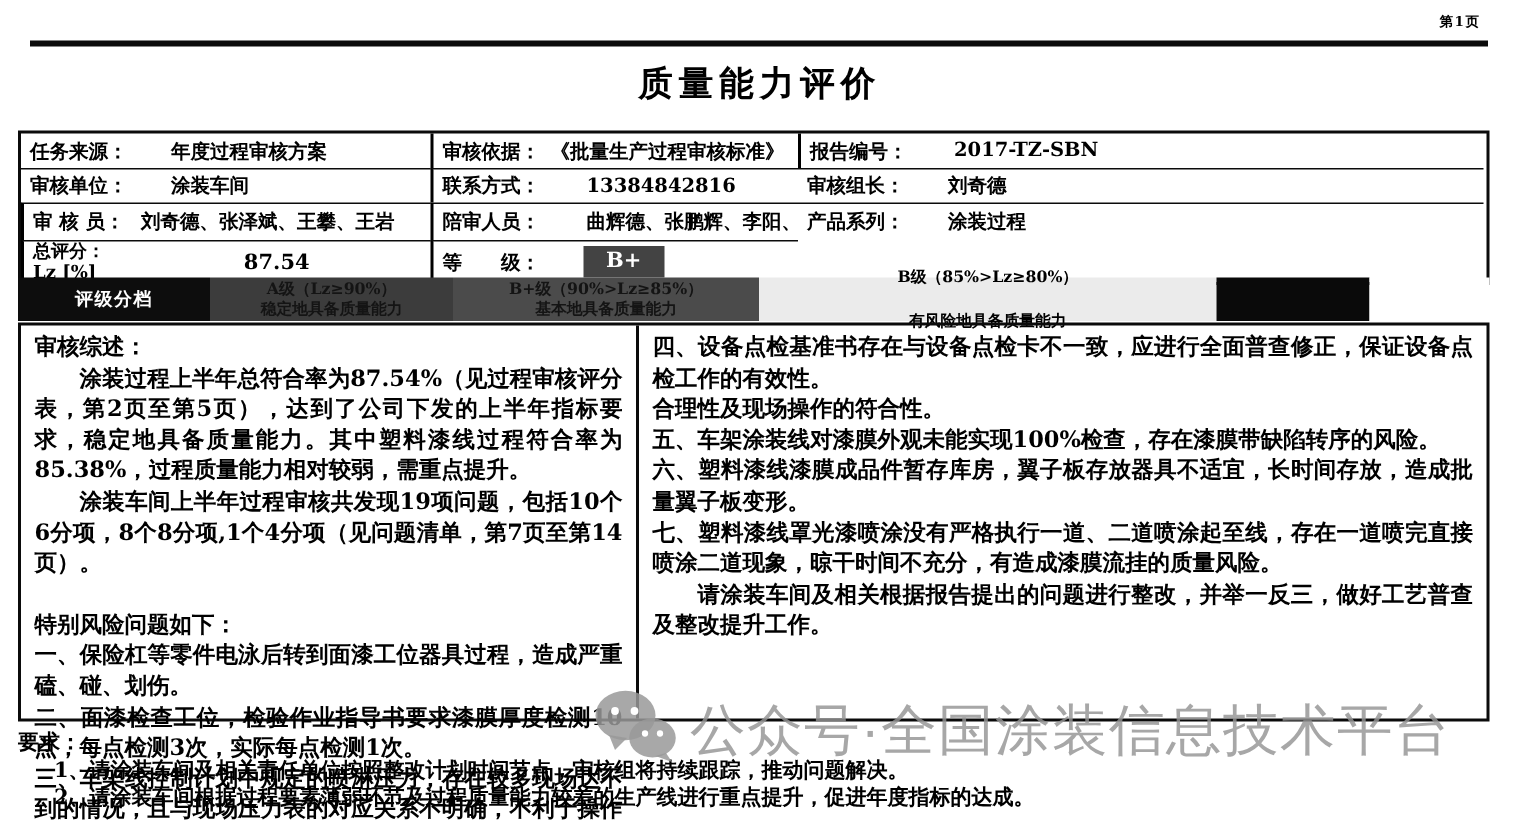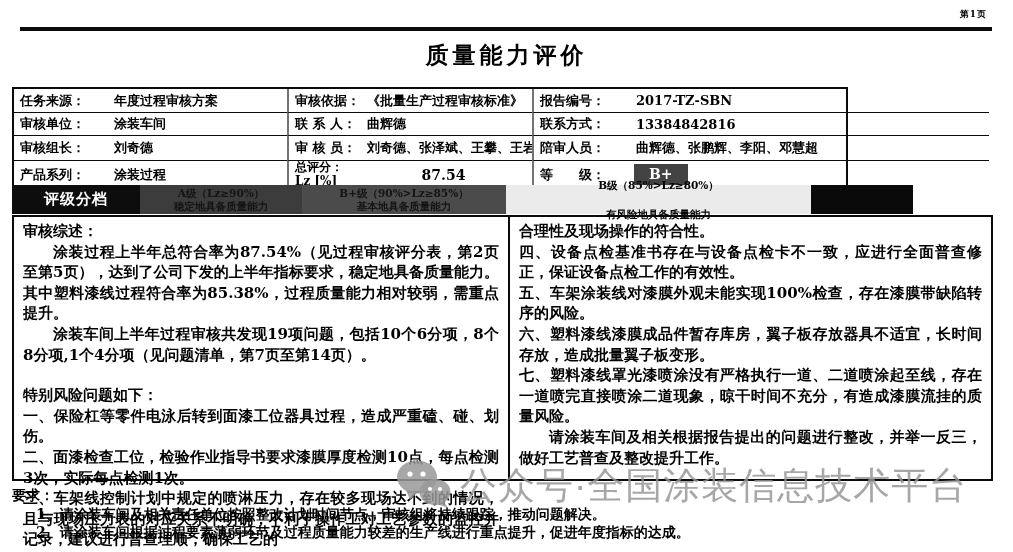--- a/index.html
+++ b/index.html
@@ -8,62 +8,62 @@
     font-family:"DejaVu Serif","Liberation Serif",serif;color:#000;overflow:hidden;
     font-weight:bold;
   }
   .page-num{position:absolute;top:8px;right:26px;font-size:9px;letter-spacing:1px;}
   .top-rule{position:absolute;top:27px;left:20px;width:972px;height:4px;background:#0b0b0b;}
   .title{position:absolute;top:40px;left:0;width:100%;margin:0;text-align:center;
     font-size:23px;font-weight:bold;letter-spacing:4px;}
 
   
   .info-table{
-    position:absolute;left:12px;top:87px;width:836px;box-sizing:border-box;
+    position:absolute;left:12px;top:87px;width:981px;box-sizing:border-box;
     border:2px solid #0b0b0b;display:grid;
     grid-template-columns:273px 245px 457px;
     grid-template-rows:23px 23px 25px 28px;
   }
   .cell{display:flex;align-items:center;box-sizing:border-box;padding:0 6px;
     font-size:13px;white-space:nowrap;overflow:hidden;border-top:1.5px solid #0b0b0b;}
   .cell.r1{border-top:none;}
-  .cell.c2,.cell.c3{border-left:2px solid #737373;}
+  .cell.c2,.cell.c3{border-left:2px solid #000000;}
   .lbl{flex:0 0 auto;}
   .lbl.w1{width:88px;}
   .lbl.w2{width:66px;}
   .lbl.w3{width:90px;}
   .val{margin-left:6px;}
   .score-lbl{flex:0 0 66px;font-size:12px;line-height:1.1;}
   .score-val{flex:1;text-align:center;font-size:14px;}
   .grade-badge{
     display:inline-block;margin-left:4px;background:#434343;color:#fff;
     font-size:14px;font-weight:bold;padding:3px 15px;line-height:1.1;
   }
 
   
   .rating-bar{position:absolute;left:12px;top:185px;width:981px;height:29px;display:flex;}
-  .rb-head{width:128px;background:#0d0d0d;color:#fff;font-size:15px;
+  .rb-head{width:128px;background:#0d0d0d;color:#fff;font-size:12px;
     display:flex;align-items:center;justify-content:center;letter-spacing:1px;}
   .rb-cell{display:flex;flex-direction:column;align-items:center;justify-content:center;
     text-align:center;line-height:1.2;}
   .rb-cell div{font-size:10.5px;}
   .rb-a{width:162px;background:#3c3c3c;color:#141414;}
   .rb-bp{width:204px;background:#4b4b4b;color:#141414;}
   .rb-b{width:305px;background:#ebebeb;color:#000;gap:16px;}
   .rb-black{width:102px;background:#0a0a0a;}
   .rb-rest{flex:1;background:#fff;}
 
   
   .summary-box{
     position:absolute;left:12px;top:215px;width:981px;height:266px;box-sizing:border-box;
     border:2px solid #0b0b0b;display:flex;
   }
   .col{box-sizing:border-box;padding:4px 9px 0 9px;font-size:15px;line-height:20.6px;
     text-align:justify;}
-  .col-left{width:496px;border-right:2px solid #0b0b0b;}
+  .col-left{width:412px;border-right:2px solid #0b0b0b;}
   .col-right{flex:1;}
   .col p{margin:0;}
   .indent{text-indent:2em;}
   .gap-before{margin-top:20px !important;}
 
   
   .requirements{position:absolute;left:12px;top:486px;width:992px;font-size:14px;line-height:18.5px;}
   .requirements .req-item{padding-left:24px;}
 
   
@@ -94,24 +94,20 @@
       <span class="val">《批量生产过程审核标准》</span>
     </div>
     <div class="cell c3 r1">
       <span class="lbl w3">报告编号：</span>
       <span class="val">2017-TZ-SBN</span>
     </div>
 
     <div class="cell c1">
       <span class="lbl w1">审核单位：</span>
       <span class="val">涂装车间</span>
-    </div>
-    <div class="cell c2">
-      <span class="lbl w2">联 系 人：</span>
-      <span class="val">曲辉德</span>
     </div>
     <div class="cell c3">
       <span class="lbl w3">联系方式：</span>
       <span class="val">13384842816</span>
     </div>
 
     <div class="cell c1">
       <span class="lbl w1">审核组长：</span>
       <span class="val">刘奇德</span>
     </div>
@@ -163,22 +159,22 @@
     <div class="col col-left">
       <p>审核综述：</p>
       <p class="indent">涂装过程上半年总符合率为87.54%（见过程审核评分表，第2页至第5页），达到了公司下发的上半年指标要求，稳定地具备质量能力。其中塑料漆线过程符合率为85.38%，过程质量能力相对较弱，需重点提升。</p>
       <p class="indent">涂装车间上半年过程审核共发现19项问题，包括10个6分项，8个8分项,1个4分项（见问题清单，第7页至第14页）。</p>
       <p class="gap-before">特别风险问题如下：</p>
       <p>一、保险杠等零件电泳后转到面漆工位器具过程，造成严重磕、碰、划伤。</p>
       <p>二、面漆检查工位，检验作业指导书要求漆膜厚度检测10点，每点检测3次，实际每点检测1次。</p>
       <p>三、车架线控制计划中规定的喷淋压力，存在较多现场达不到的情况，且与现场压力表的对应关系不明确，不利于操作工对工艺参数的监控并记录，建议进行普查理顺，确保工艺的</p>
     </div>
     <div class="col col-right">
+      <p>四、设备点检基准书存在与设备点检卡不一致，应进行全面普查修正，保证设备点检工作的有效性。</p>
       <p>合理性及现场操作的符合性。</p>
-      <p>四、设备点检基准书存在与设备点检卡不一致，应进行全面普查修正，保证设备点检工作的有效性。</p>
       <p>五、车架涂装线对漆膜外观未能实现100%检查，存在漆膜带缺陷转序的风险。</p>
       <p>六、塑料漆线漆膜成品件暂存库房，翼子板存放器具不适宜，长时间存放，造成批量翼子板变形。</p>
       <p>七、塑料漆线罩光漆喷涂没有严格执行一道、二道喷涂起至线，存在一道喷完直接喷涂二道现象，晾干时间不充分，有造成漆膜流挂的质量风险。</p>
       <p class="indent">请涂装车间及相关根据报告提出的问题进行整改，并举一反三，做好工艺普查及整改提升工作。</p>
     </div>
   </div>
 
   <div class="requirements">
     <div>要求：</div>
     <div class="req-item">1、请涂装车间及相关责任单位按照整改计划时间节点，审核组将持续跟踪，推动问题解决。</div>

